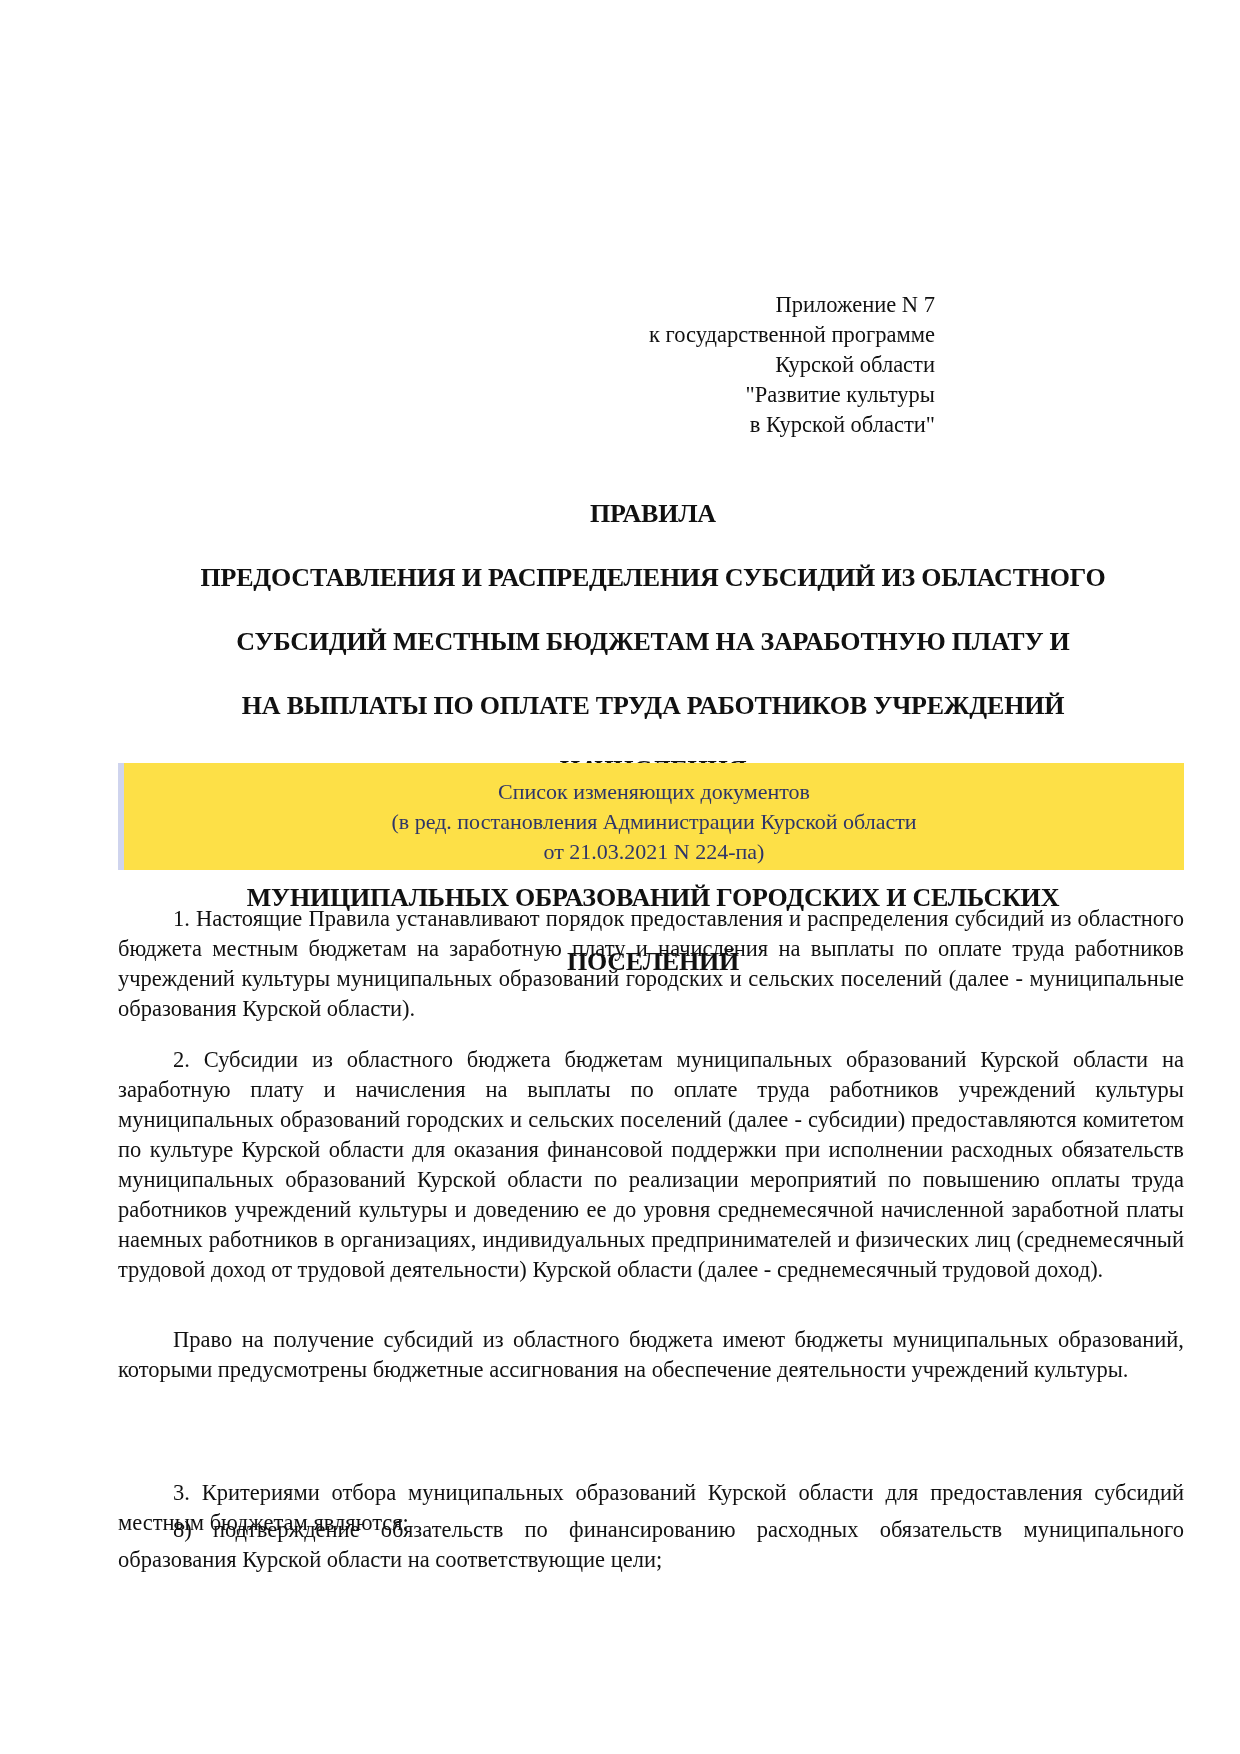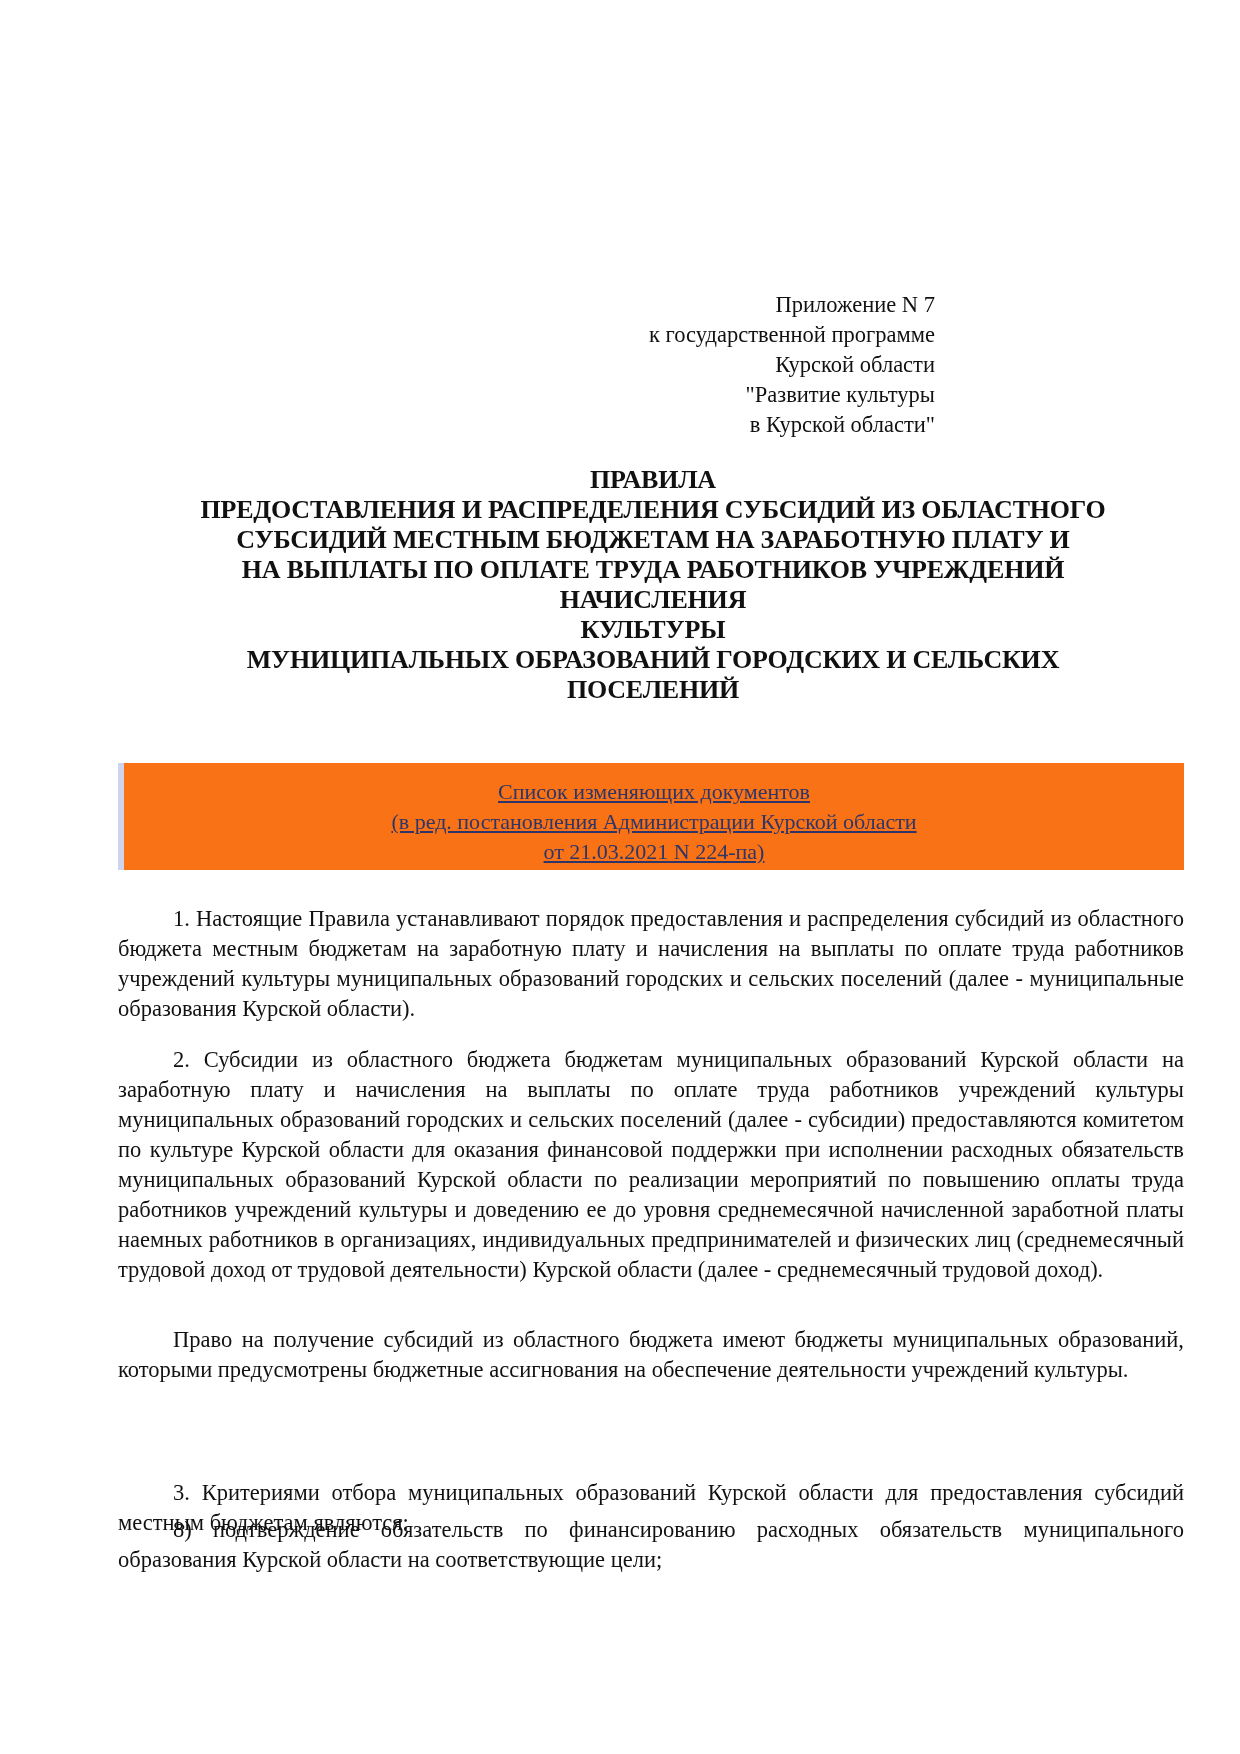--- a/index.html
+++ b/index.html
@@ -4,25 +4,25 @@
 <style>
   html, body { margin: 0; padding: 0; background: #ffffff; }
   body { width: 1240px; height: 1754px; position: relative; overflow: hidden;
          font-family: "Liberation Serif", "DejaVu Serif", serif; color: #111; }
   .page { position: absolute; left: 0; top: 0; width: 992px; height: 1754px; }
   .appendix { position: absolute; right: 57px; top: 290px; text-align: right;
               font-size: 22.5px; line-height: 30px; }
   .appendix div { white-space: nowrap; }
   .title { position: absolute; left: 118px; width: 1070px; top: 465px; text-align: center;
            font-weight: bold; font-size: 26px; line-height: 30px; letter-spacing: -0.2px; }
-  .title div { white-space: nowrap; }
+  .title div { white-space: nowrap; margin-top: 34px; }
   .changes { position: absolute; left: 118px; top: 763px; width: 1066px; height: 107px;
-             background: #f97316; border-left: 6px solid #cfd4ee; box-sizing: border-box;
+             background: #fde047; border-left: 6px solid #cfd4ee; box-sizing: border-box;
              text-align: center; color: #2e3568; font-size: 22px; line-height: 30px;
-             padding-top: 14px; text-decoration: underline; }
+             padding-top: 14px; }
   .changes div { white-space: nowrap; }
   .para { position: absolute; left: 118px; width: 1066px; font-size: 22.5px; line-height: 30px;
           text-align: justify; text-align-last: left; }
   .para .ind { display: inline-block; width: 55px; }
   .p1 { top: 904px; }
   .p2 { top: 1045px; }
   .p3 { top: 1325px; }
   .p4 { top: 1435px; margin-top: 43px; }
   .p5 { top: 1515px; }
 </style>

